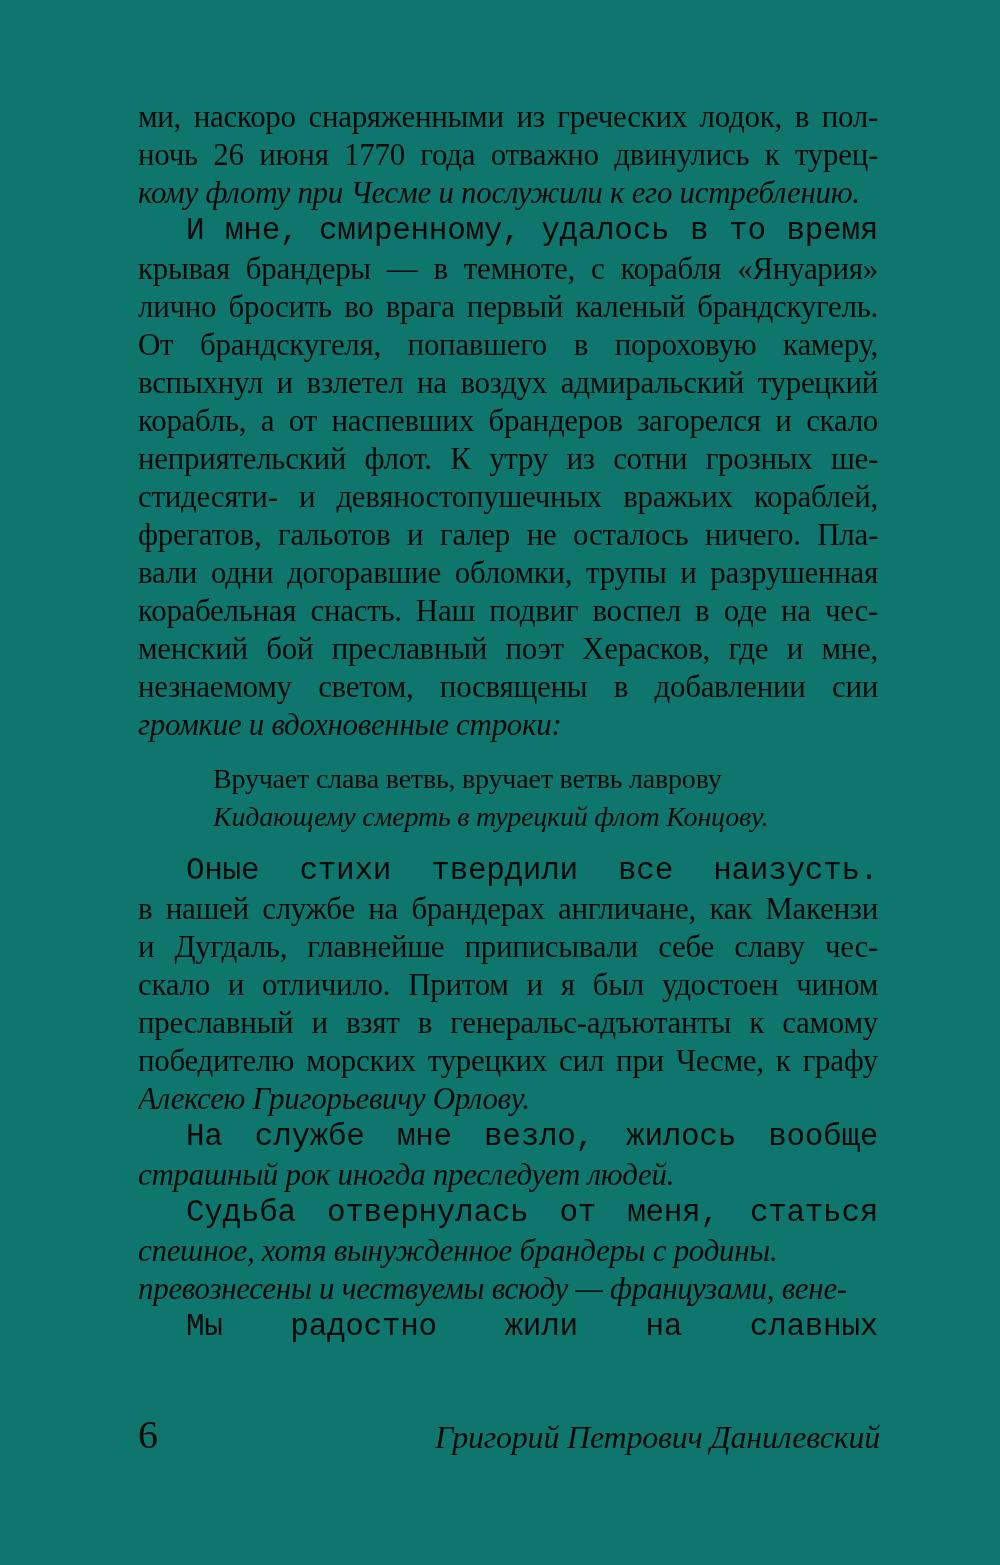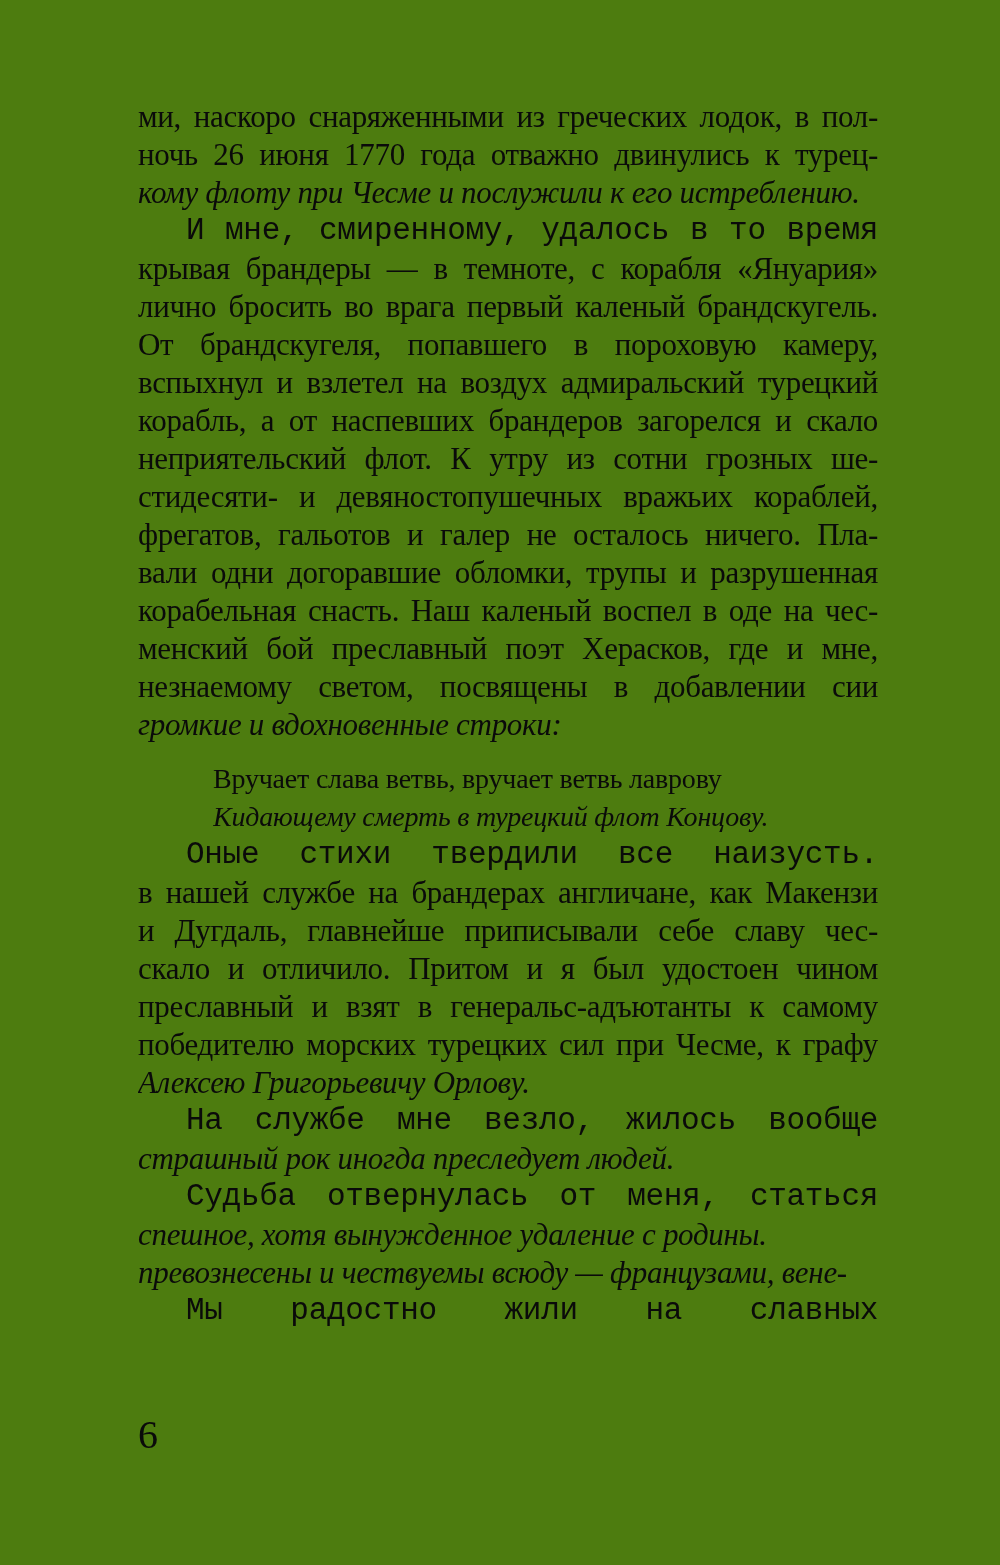--- a/index.html
+++ b/index.html
@@ -4,21 +4,21 @@
 <style>
   html, body {
     margin: 0;
     padding: 0;
     background: #ffffff;
   }
   .page {
     position: relative;
     width: 1000px;
     height: 1565px;
-    background: #4d7c0f;
+    background: #0f766e;
     overflow: hidden;
     font-family: "Liberation Serif", "DejaVu Serif", serif;
     color: #0a0a0a;
   }
   .text-block {
     position: absolute;
     left: 138px;
     top: 98px;
     width: 740px;
     font-size: 31px;
@@ -29,21 +29,21 @@
   .line {
     height: 38px;
     overflow: hidden;
     text-align: justify;
     text-align-last: justify;
     white-space: normal;
   }
   .line.indent { text-indent: 48px; font-family: Liberation Mono, monospace; }
   .line.last { text-align-last: left; font-style: italic; }
   .paragraph.verse {
-    margin: 16px 0 0 75px;
+    margin: 16px 0 16px 75px;
     font-size: 28px;
     letter-spacing: -0.2px;
   }
   .paragraph.verse .line {
     text-align: left;
     text-align-last: left;
   }
   .footer {
     position: absolute;
     left: 138px;
@@ -78,21 +78,21 @@
         <div class="line indent">И мне, смиренному, удалось в то время — при-</div>
         <div class="line">крывая брандеры — в темноте, с корабля «Януария»</div>
         <div class="line">лично бросить во врага первый каленый брандскугель.</div>
         <div class="line">От брандскугеля, попавшего в пороховую камеру,</div>
         <div class="line">вспыхнул и взлетел на воздух адмиральский турецкий</div>
         <div class="line">корабль, а от наспевших брандеров загорелся и скало</div>
         <div class="line">неприятельский флот. К утру из сотни грозных ше-</div>
         <div class="line">стидесяти- и девяностопушечных вражьих кораблей,</div>
         <div class="line">фрегатов, гальотов и галер не осталось ничего. Пла-</div>
         <div class="line">вали одни догоравшие обломки, трупы и разрушенная</div>
-        <div class="line">корабельная снасть. Наш каленый воспел в оде на чес-</div>
+        <div class="line">корабельная снасть. Наш подвиг воспел в оде на чес-</div>
         <div class="line">менский бой преславный поэт Херасков, где и мне,</div>
         <div class="line">незнаемому светом, посвящены в добавлении сии</div>
         <div class="line last">громкие и вдохновенные строки:</div>
       </div>
       <div class="paragraph verse">
         <div class="line">Вручает слава ветвь, вручает ветвь лаврову</div>
         <div class="line last">Кидающему смерть в турецкий флот Концову.</div>
       </div>
       <div class="paragraph body">
         <div class="line indent">Оные стихи твердили все наизусть. Хотя бывшие</div>
@@ -102,23 +102,24 @@
         <div class="line">преславный и взят в генеральс-адъютанты к самому</div>
         <div class="line">победителю морских турецких сил при Чесме, к графу</div>
         <div class="line last">Алексею Григорьевичу Орлову.</div>
       </div>
       <div class="paragraph body">
         <div class="line indent">На службе мне везло, жилось вообще хорошо. Но</div>
         <div class="line last">страшный рок иногда преследует людей.</div>
       </div>
       <div class="paragraph body">
         <div class="line indent">Судьба отвернулась от меня, статься может, за по-</div>
-        <div class="line last">спешное, хотя вынужденное удаление с родины.</div>
+        <div class="line last">спешное, хотя вынужденное брандеры с родины.</div>
       </div>
       <div class="paragraph body">
         <div class="line last">превознесены и чествуемы всюду — французами, вене-</div>
         <div class="line indent">Мы радостно жили на славных чесменских лаврах,</div>
       </div>
     </main>
   <footer class="footer">
     <span class="page-number">6</span>
+    <span class="running-title">Григорий Петрович Данилевский</span>
   </footer>
 </div>
 
 </body></html>

